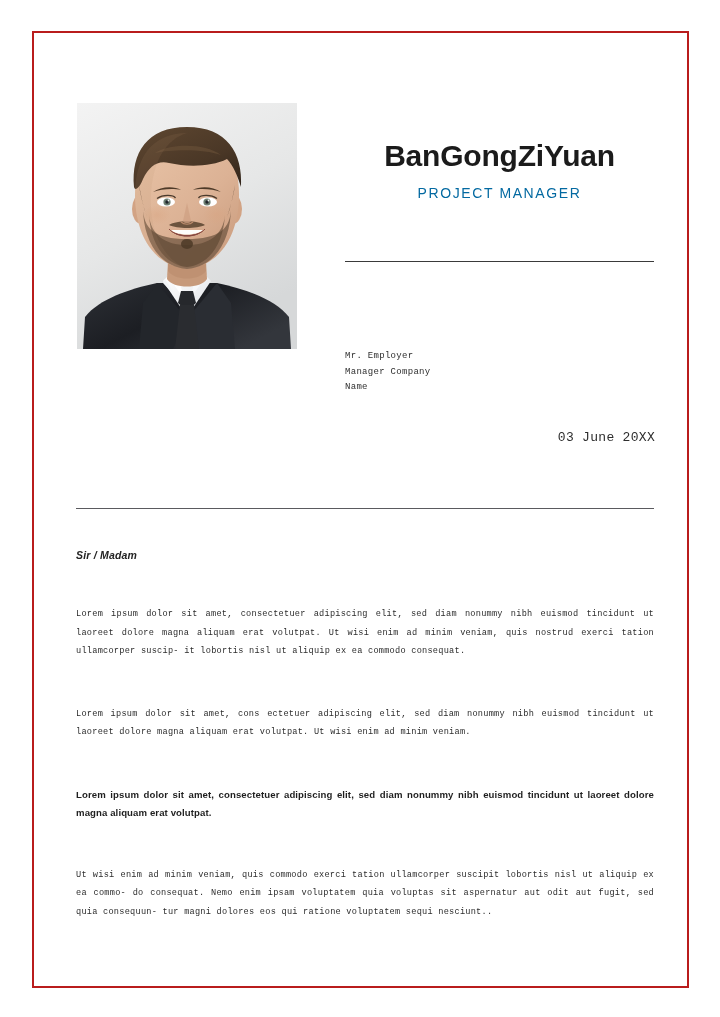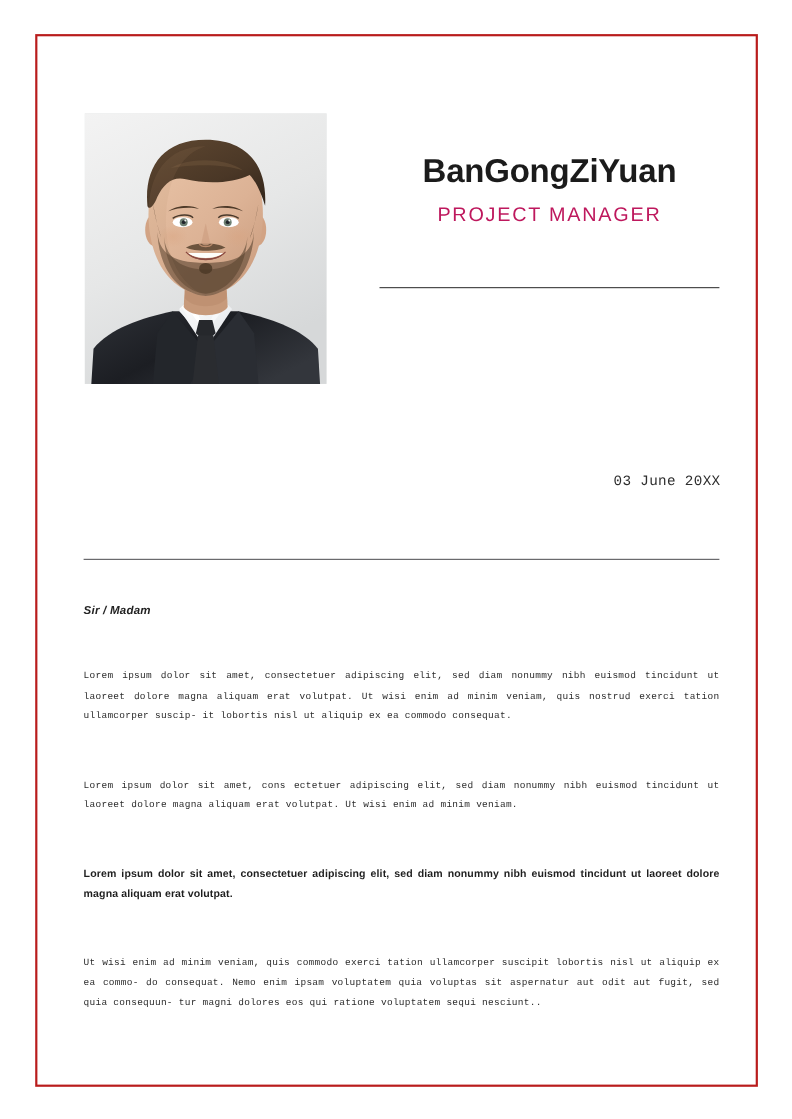--- a/index.html
+++ b/index.html
@@ -60,24 +60,24 @@
     font-size: 30px;
     font-weight: bold;
     letter-spacing: -0.2px;
     color: #1b1b1b;
     line-height: 1.1;
     margin: 0;
     white-space: nowrap;
   }
   #applicant-role {
     margin-top: 13px;
-    font-size: 18px;
+    font-size: 14px;
     font-weight: normal;
     letter-spacing: 1.6px;
-    color: #be185d;
+    color: #0369a1;
     white-space: nowrap;
   }
 
   #header-divider {
     position: absolute;
     left: 311px;
     top: 228px;
     width: 309px;
     height: 0;
     border-top: 1.3px solid #3a3a3a;
@@ -266,20 +266,23 @@
     <div id="name-block">
       <div id="applicant-name">BanGongZiYuan</div>
       <div id="applicant-role">PROJECT MANAGER</div>
     </div>
 
     <div id="header-divider"></div>
 
   </div>
 
   <div id="recipient-block">
+    <div id="recipient-lines" class="mono" style="white-space: pre-line;">Mr. Employer
+Manager Company
+Name</div>
   </div>
 
   <div id="letter-date" class="mono">03 June 20XX</div>
 
   <div id="body-divider"></div>
 
   <div id="letter-body">
     <div id="salutation">Sir / Madam</div>
     <p class="body-para first mono">Lorem ipsum dolor sit amet, consectetuer adipiscing elit, sed diam nonummy nibh euismod tincidunt ut laoreet dolore magna aliquam erat volutpat. Ut wisi enim ad minim veniam, quis nostrud exerci tation ullamcorper suscip- it lobortis nisl ut aliquip ex ea commodo consequat.</p>
     <p class="body-para mono">Lorem ipsum dolor sit amet, cons ectetuer adipiscing elit, sed diam nonummy nibh euismod tincidunt ut laoreet dolore magna aliquam erat volutpat. Ut wisi enim ad minim veniam.</p>

